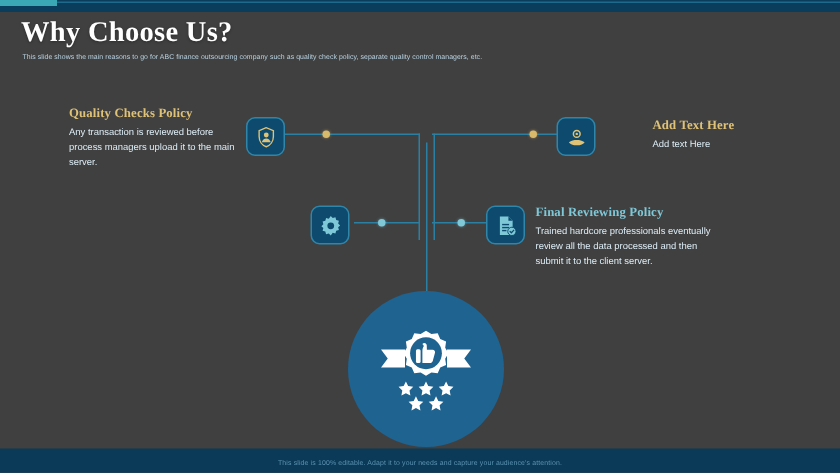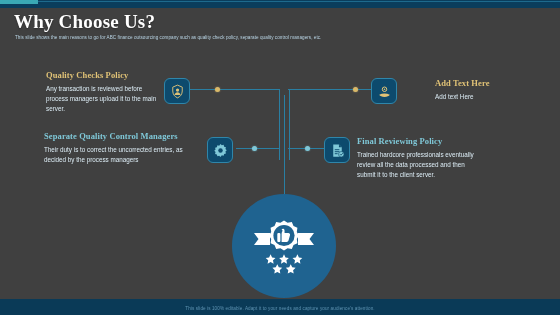--- a/index.html
+++ b/index.html
@@ -152,24 +152,20 @@
         <circle cx="12" cy="8.4" r="1.3" fill="#e0c276"></circle>
         <path d="M3.6 17.2c2.6-1.5 5.4-2.2 8.4-2.2s5.8.7 8.4 2.2c-1.1 2.2-4.3 3.4-8.4 3.4s-7.3-1.2-8.4-3.4z" fill="#e0c276"></path>
       </svg>
     </span>
   </div>
   <div class="blk ta-l" style="left:423px; top:78px; width:120px;margin-left:12px;">
     <h3>Add Text Here</h3>
     <p>Add text Here</p>
   </div>
 
-  <div class="blk ta-r" style="left:44px; top:131px; width:152px;">
-    <h3 class="teal">Separate Quality Control Managers</h3>
-    <p>Their duty is to correct the uncorrected entries, as decided by the process managers</p>
-  </div>
   <div class="tile" style="left:207px; top:137px;">
     <span>
       <svg width="15" height="15" viewBox="0 0 24 24">
         <path d="M12 1.6l2.1 2.1 2.9-.8.8 2.9 2.9.8-.8 2.9 2.1 2.1-2.1 2.1.8 2.9-2.9.8-.8 2.9-2.9-.8L12 22.4l-2.1-2.1-2.9.8-.8-2.9-2.9-.8.8-2.9L2 12.4l2.1-2.1-.8-2.9 2.9-.8.8-2.9 2.9.8L12 1.6z" fill="#7fc8d8"></path>
         <circle cx="12" cy="12" r="3.6" fill="#0d4a6d"></circle>
       </svg>
     </span>
   </div>
 
   <div class="tile" style="left:324px; top:137px;">

